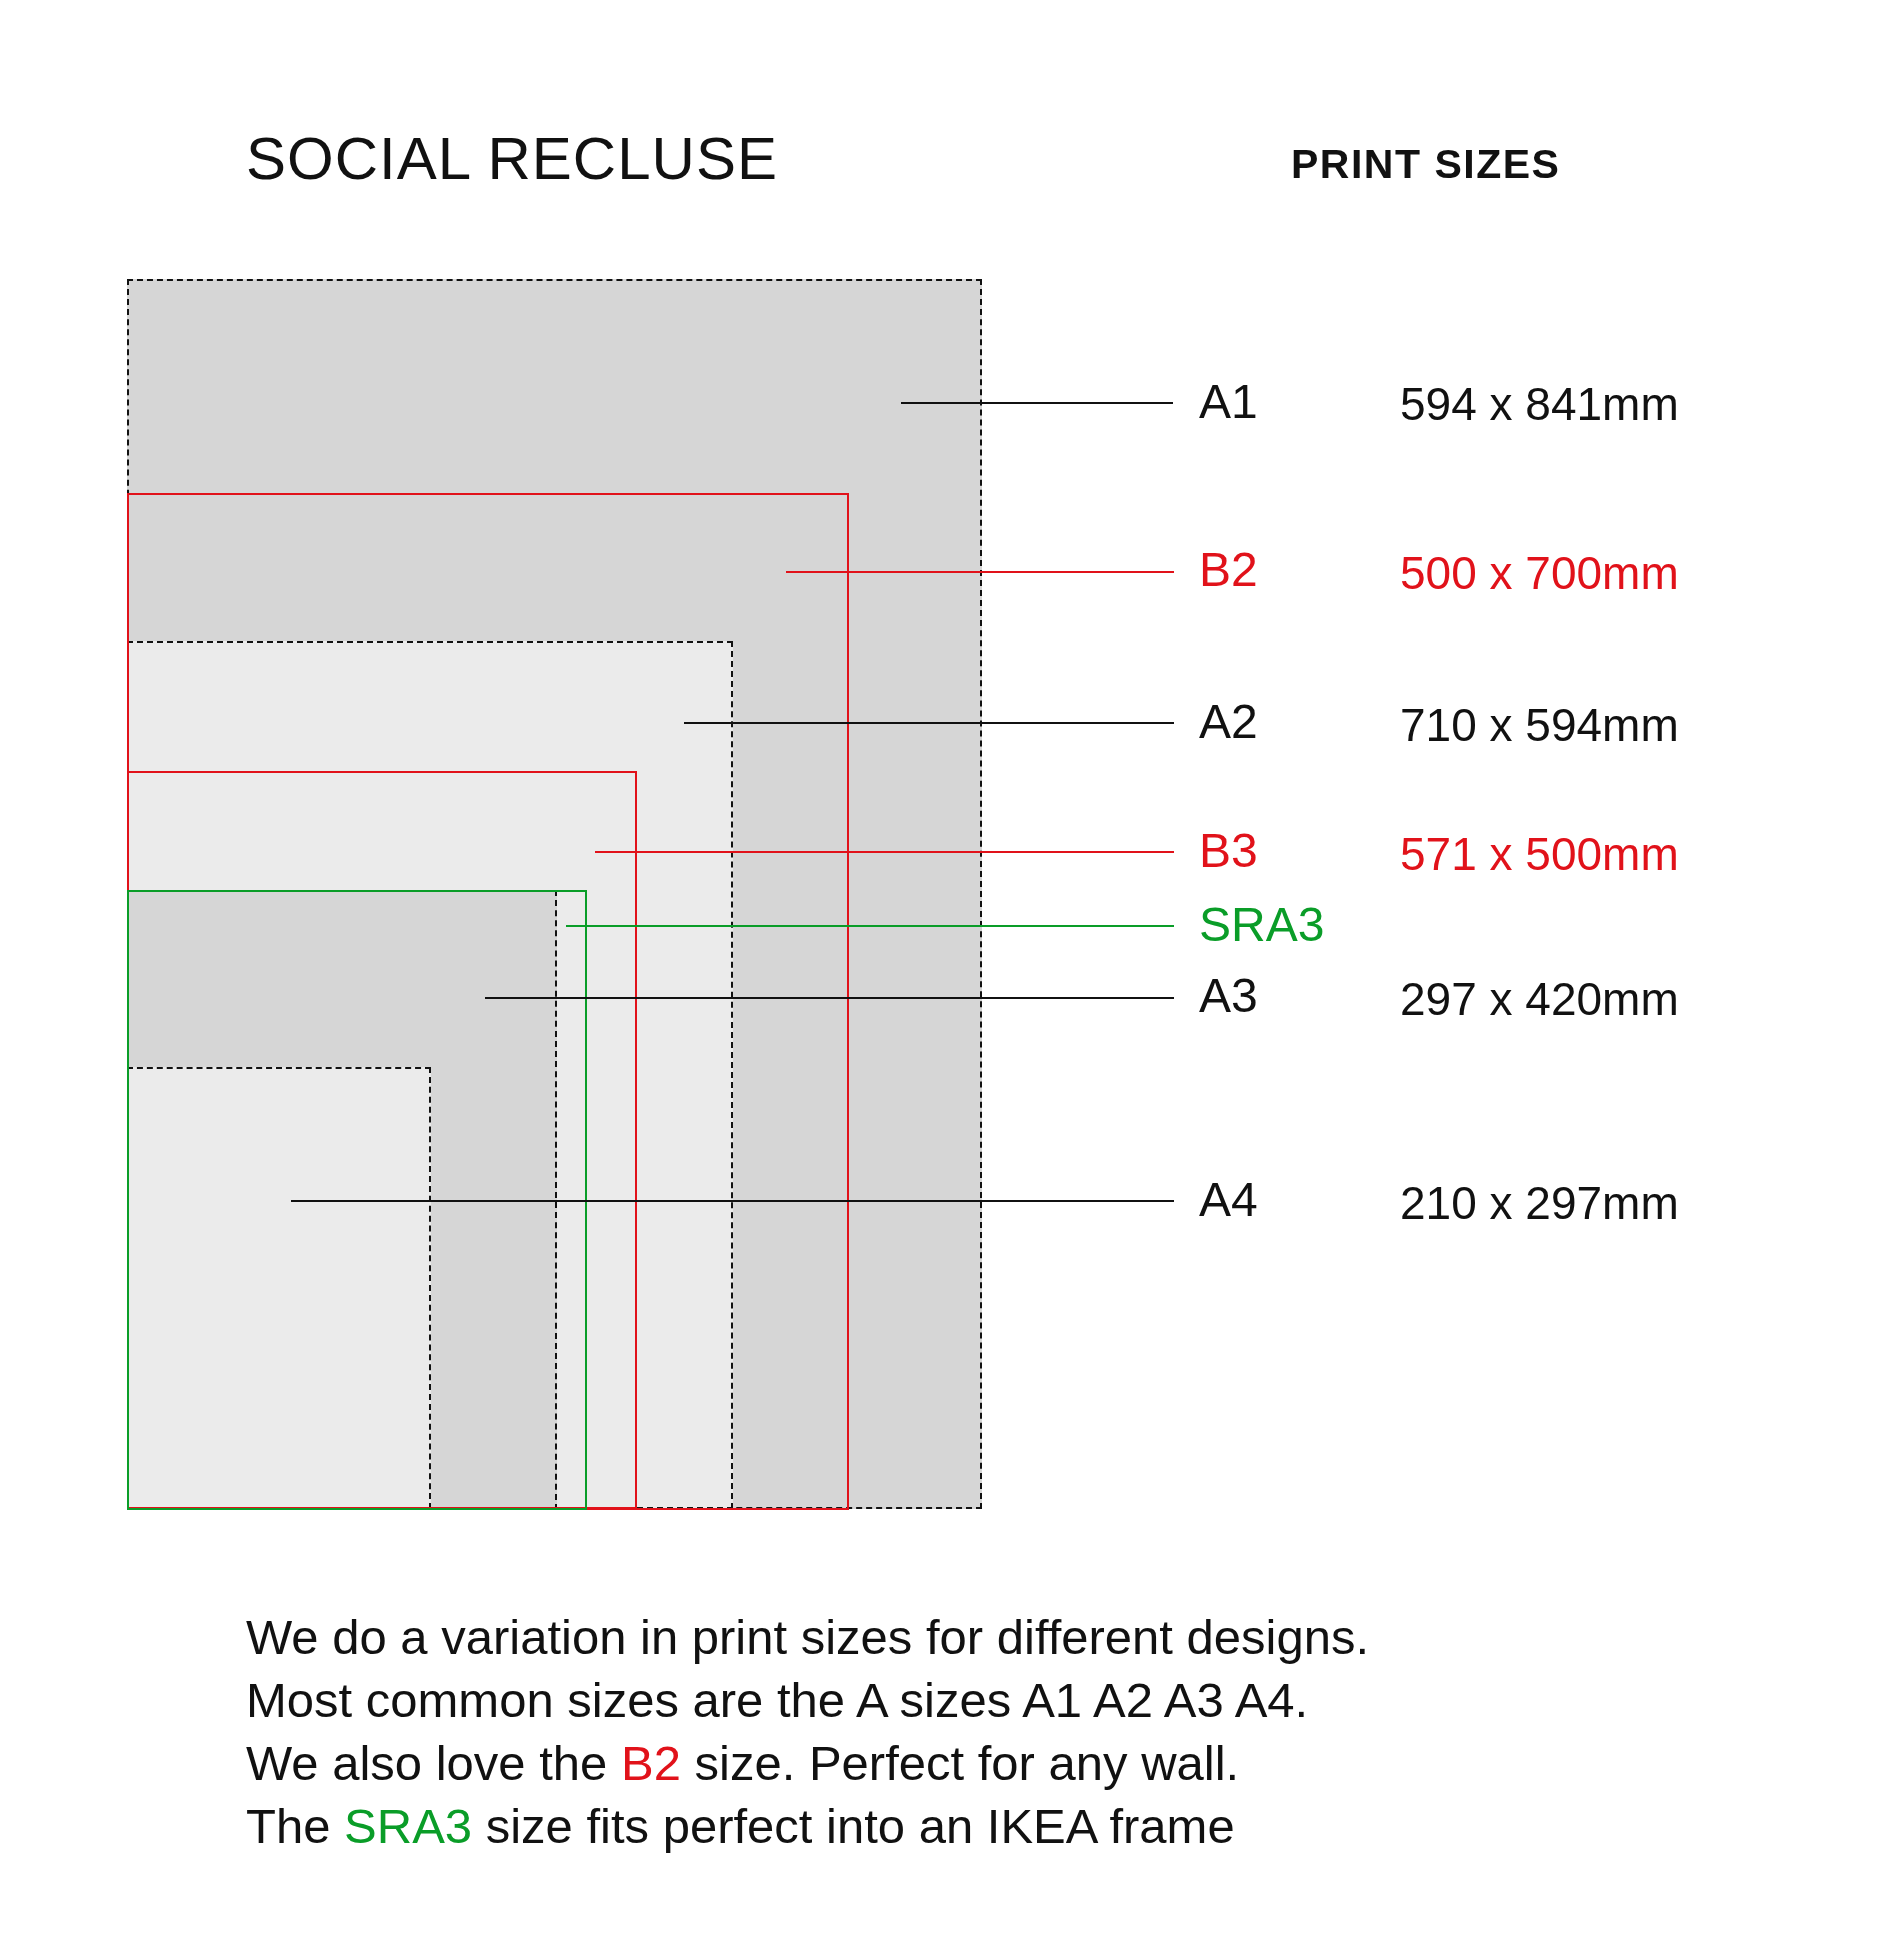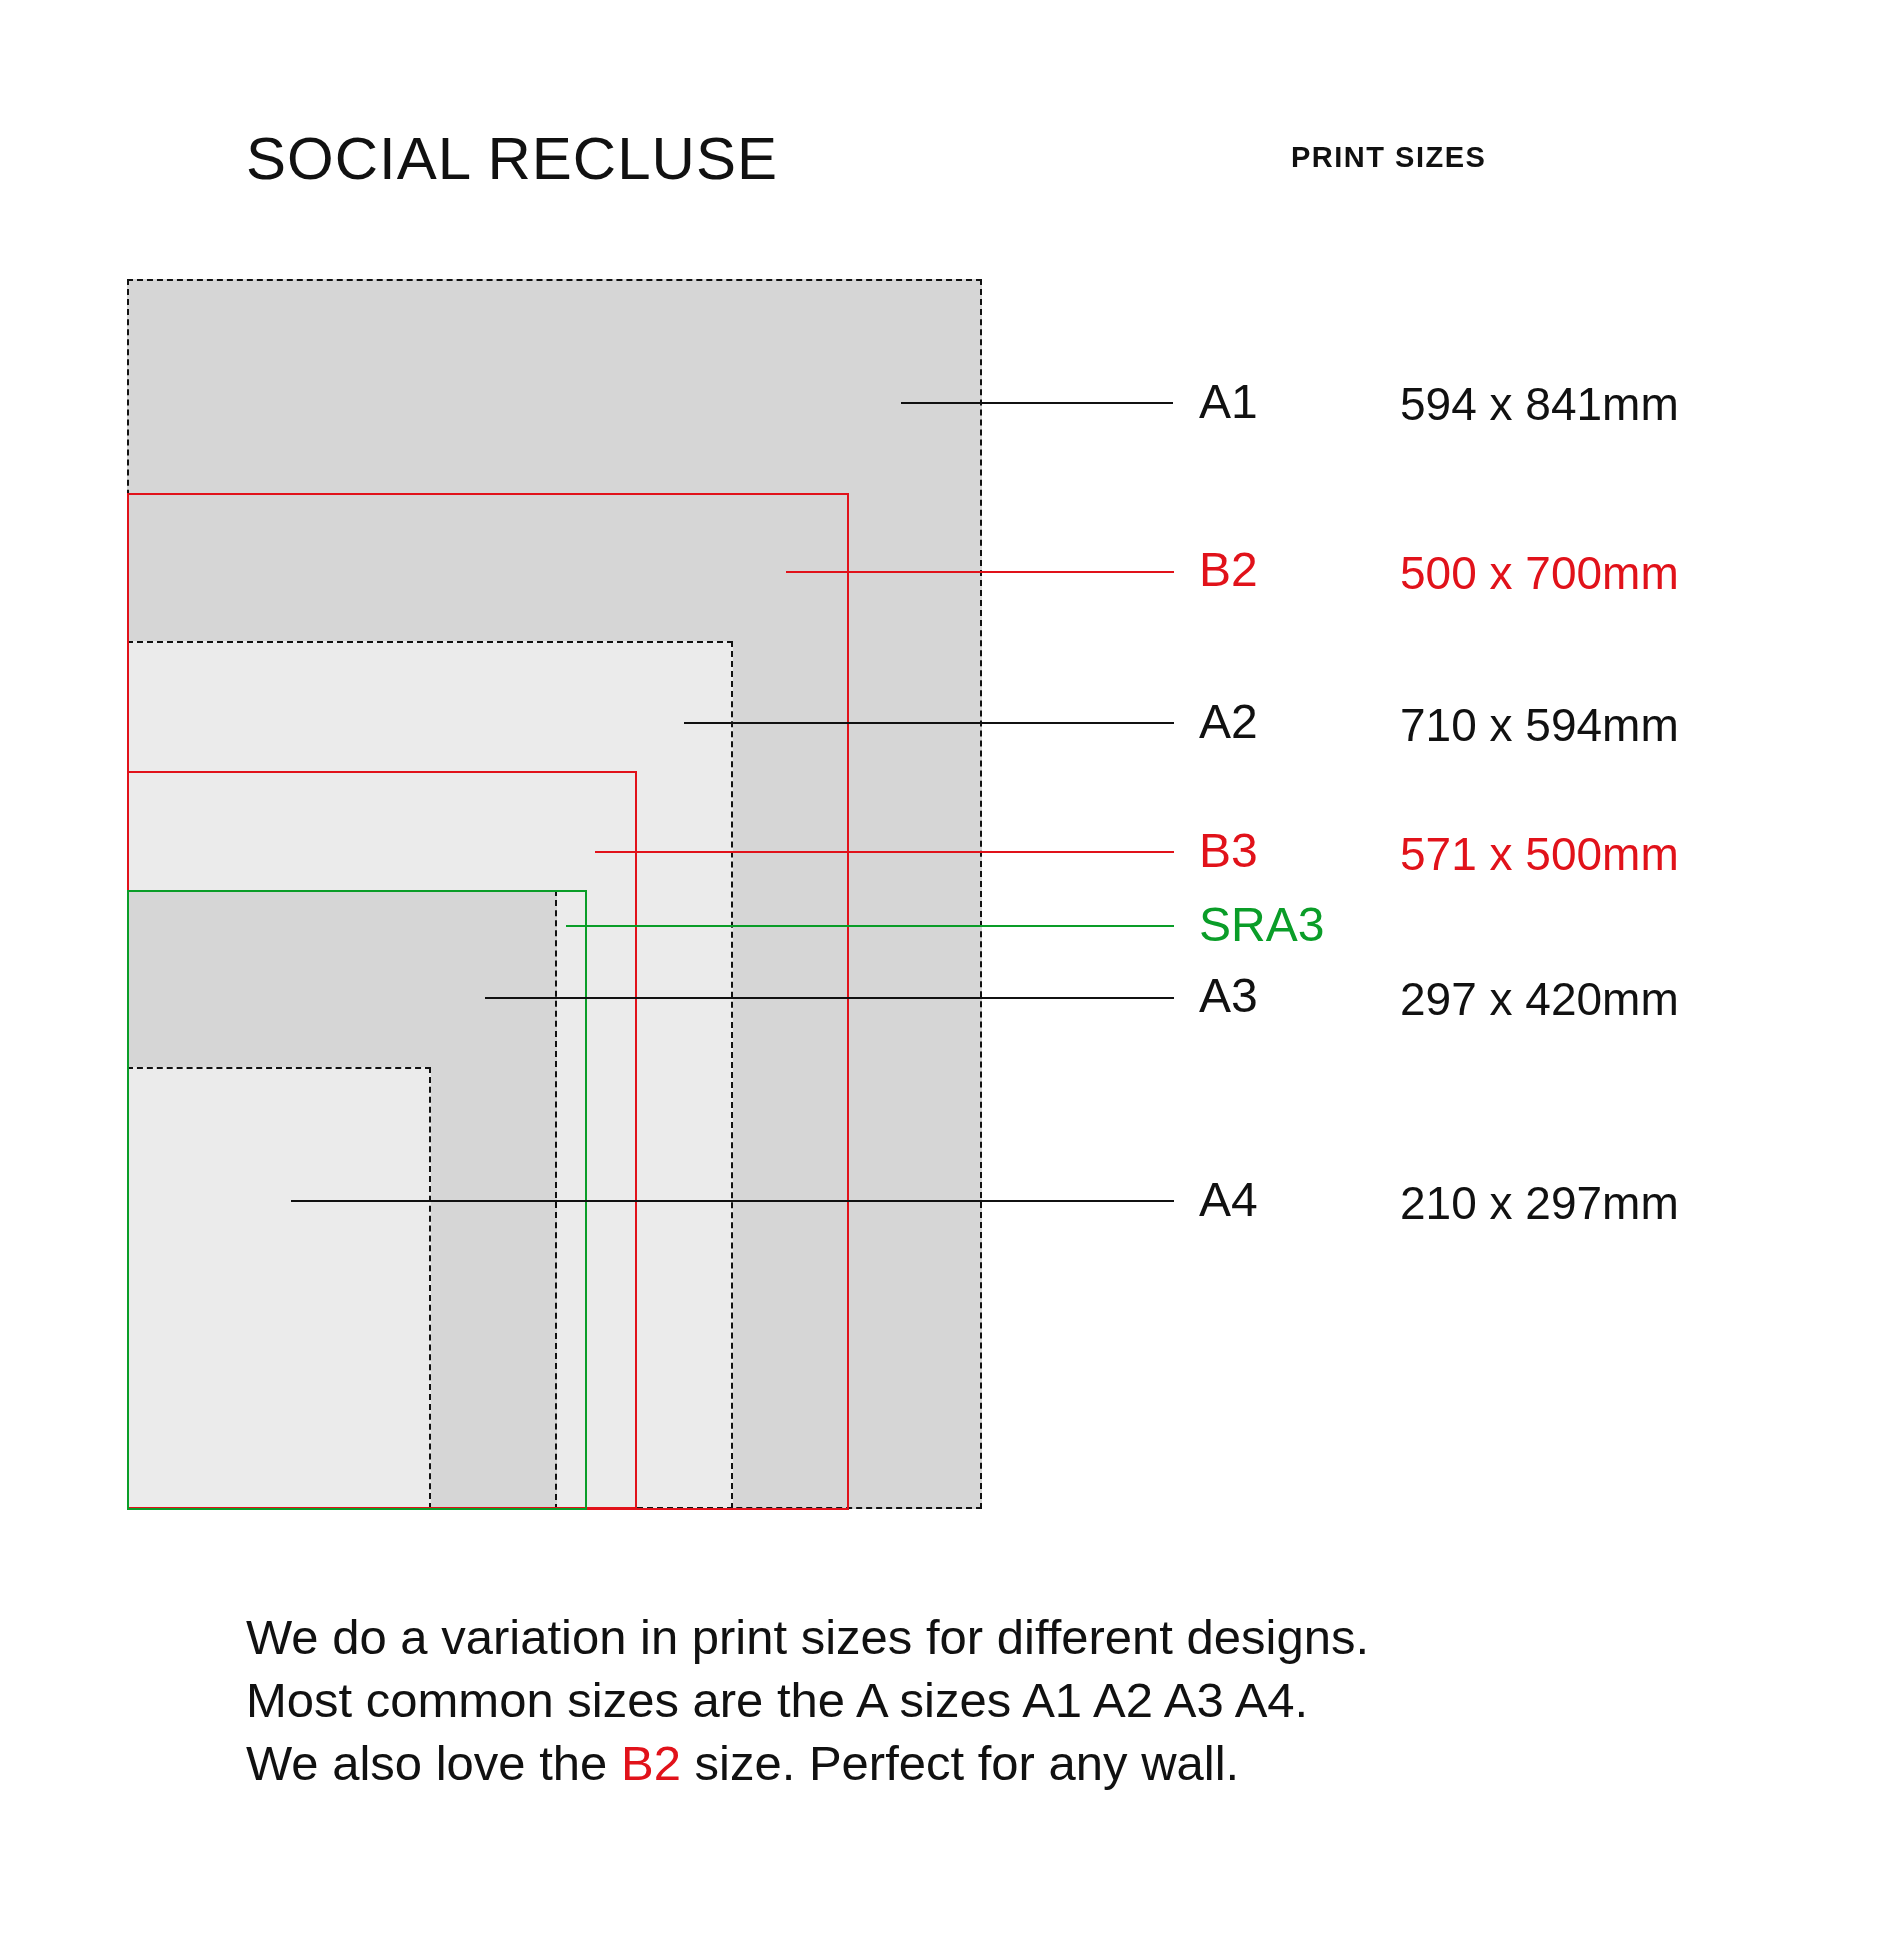--- a/index.html
+++ b/index.html
@@ -24,21 +24,21 @@
     font-size: 60px;
     font-weight: normal;
     letter-spacing: 1px;
     white-space: nowrap;
     color: #111111;
   }
   #print-sizes-title {
     position: absolute;
     left: 1291px;
     top: 141px;
-    font-size: 29px;
+    font-size: 41px;
     font-weight: bold;
     letter-spacing: 1.5px;
     white-space: nowrap;
     color: #111111;
   }
 
   
   #diagram {
     position: absolute;
     left: 0;
@@ -193,14 +193,17 @@
   <div class="row-dims" style="left:1400px; top:1176px;">210 x 297mm</div>
 
 </div>
 
 <div id="footer">
   <div>We do a variation in print sizes for different designs.</div>
   <div>Most common sizes are the A sizes A1 A2 A3 A4.</div>
   <div>
     <span>We also love the </span><span class="red">B2</span><span> size. Perfect for any wall.</span>
   </div>
+  <div>
+    <span>The </span><span class="green">SRA3</span><span> size fits perfect into an IKEA frame</span>
+  </div>
 </div>
 
 
 </body></html>

